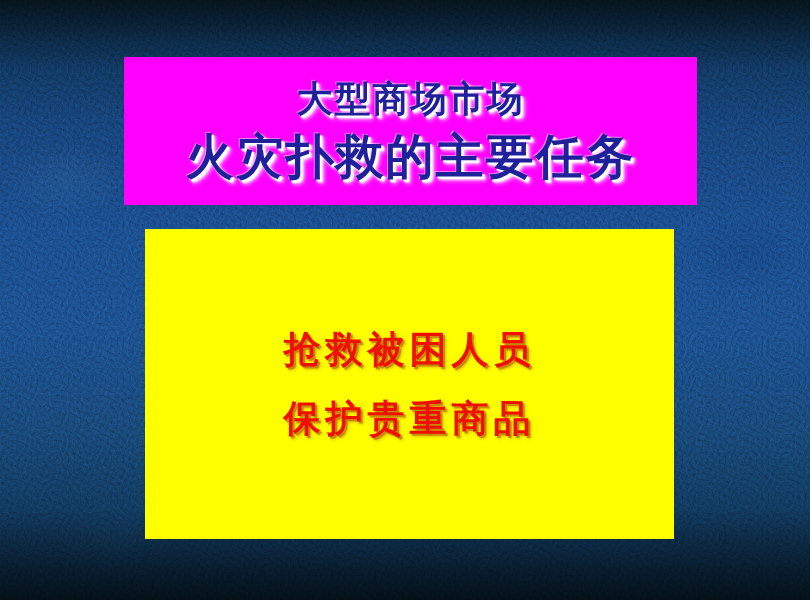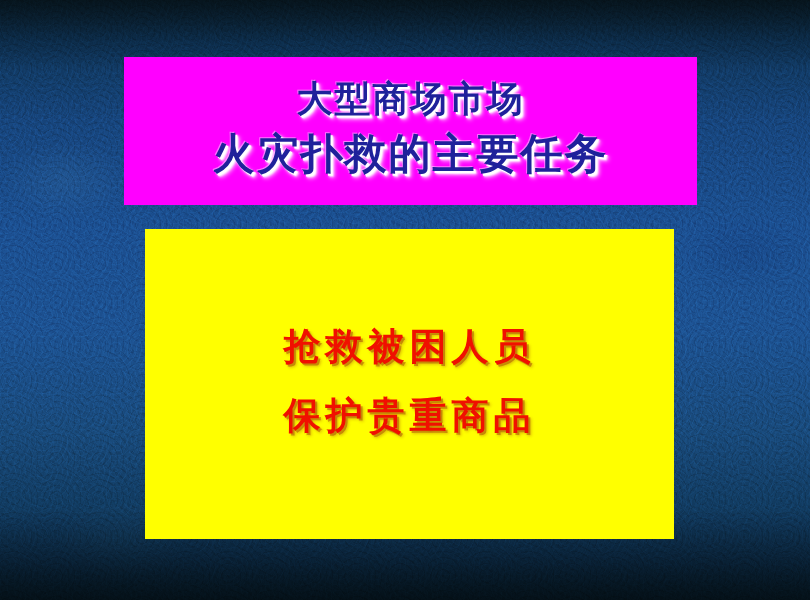--- a/index.html
+++ b/index.html
@@ -7,21 +7,21 @@
     margin: 0;
     padding: 0;
     background: #000;
   }
 
   #slide {
     position: relative;
     width: 810px;
     height: 600px;
     overflow: hidden;
-    font-family: Liberation Mono, monospace;
+    font-family: Liberation Serif, serif;
     background-color: #17467f;
   }
 
   
   .bg-base {
     position: absolute;
     inset: 0;
     background:
       linear-gradient(to bottom,
         #0b2433 0px,
@@ -96,21 +96,21 @@
       2px 2px 0 #ffffff,
       3px 3px 2px rgba(255,255,255,.95),
       4px 4px 4px rgba(255,255,255,.75),
       -1px -1px 0 rgba(255,255,255,.45);
   }
   .title-line-1 {
     font-size: 36px;
     margin-bottom: 16px;
   }
   .title-line-2 {
-    font-size: 42px;
+    font-size: 48px;
   }
 
   
   #body-panel {
     position: absolute;
     left: 145px;
     top: 229px;
     width: 529px;
     height: 310px;
     background: #ffff00;

